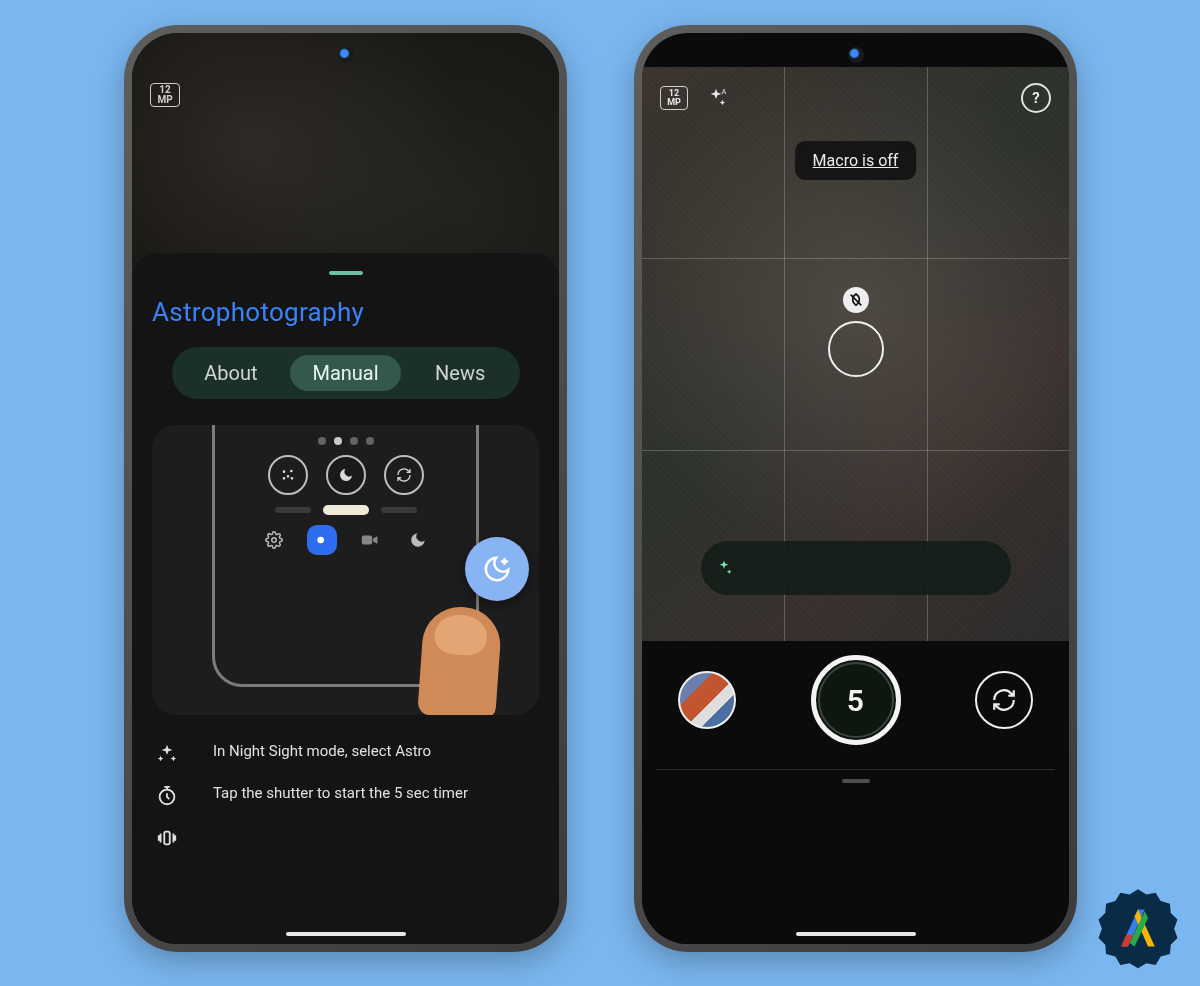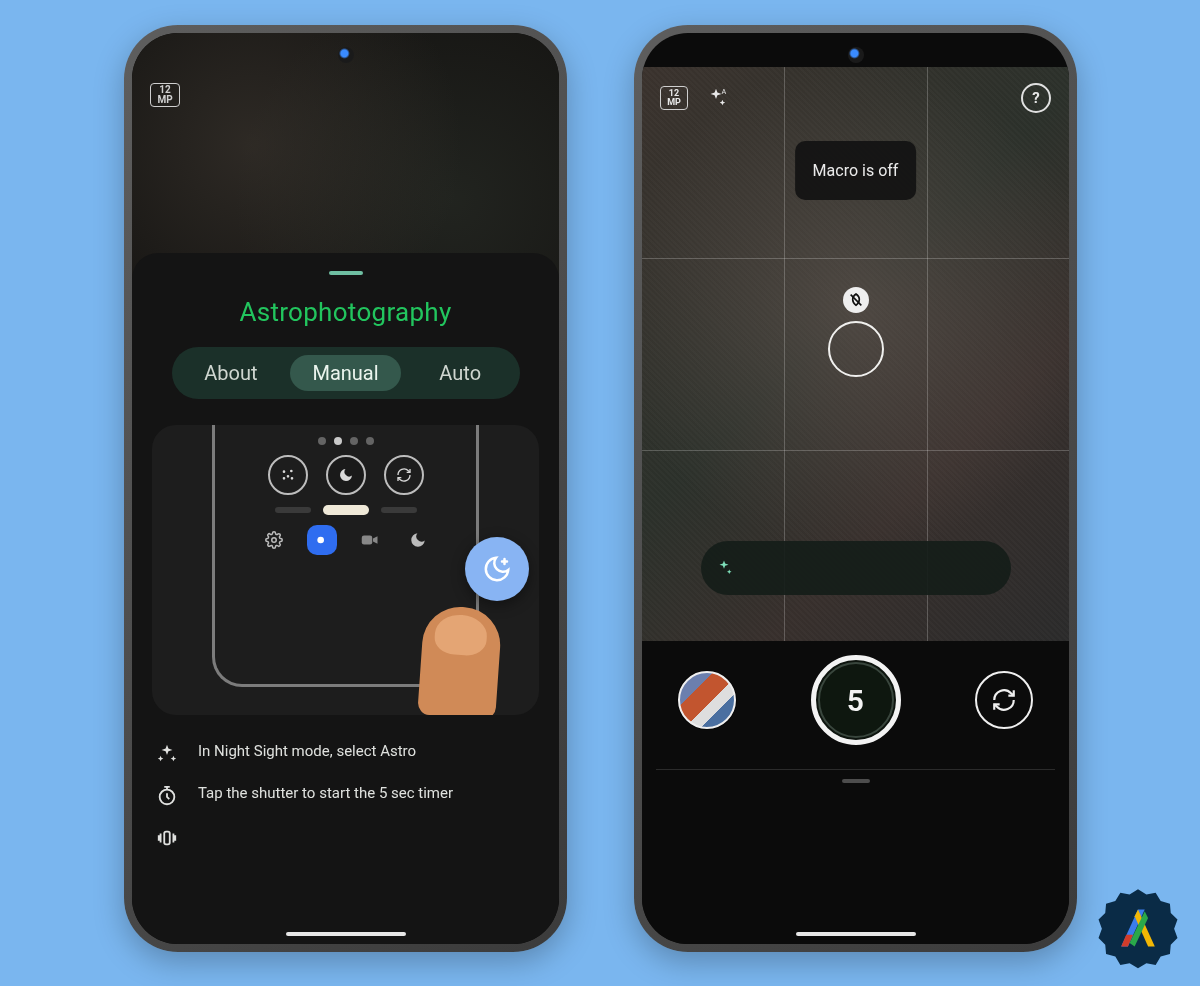--- a/index.html
+++ b/index.html
@@ -106,25 +106,24 @@
     border-top-right-radius: 26px;
     padding: 18px 20px 28px;
     box-sizing: border-box;
   }
   .sheet .handle {
     width: 34px; height: 4px; border-radius: 4px;
     background: #6fbfa2; margin: 0 auto 22px;
   }
   .sheet h1 {
     margin: 13px 0 20px 0;
-    text-align: center;
     font-weight: 400;
     font-size: 26px;
     letter-spacing: .3px;
-    color: #22c55e;
+    color: #3b82f6;
   }
   .segmented {
     display: flex; align-items: center; justify-content: center;
     gap: 4px;
     background: var(--pill-dark);
     border-radius: 999px;
     height: 44px;
     padding: 4px;
     width: 340px;
     margin: 0 auto 26px;
@@ -200,21 +199,21 @@
   }
   .finger::after {
     content: "";
     position: absolute; top: 8px; left: 12px;
     width: 52px; height: 40px;
     border-radius: 50% 50% 40% 40%;
     background: #e4a574;
   }
 
   .tips { display: flex; flex-direction: column; gap: 18px; padding: 0 4px 0 2px;}
-  .tip-row { display: flex; align-items: flex-start; gap: 18px;}
+  .tip-row { display: flex; align-items: flex-start; gap: 33px;}
   .tip-row .glyph {
     width: 26px; flex: 0 0 26px; display: flex; justify-content: center;
     color: #e0e1df; margin-top: 2px;
   }
   .tip-row .txt { font-size: 15px; color: #dfe1de; line-height: 1.35;}
 
   
   .right .viewfinder {
     position: absolute; left: 0; right: 0; top: 34px; height: 574px;
     background:
@@ -252,24 +251,25 @@
   .right .top-icons .ti.help {
     width: 26px; height: 26px; border: 2px solid #e0e0e0; border-radius: 50%;
     font-size: 15px; font-weight: 700; margin-right: 0;
   }
 
   .toast {
     position: absolute; top: 108px; left: 50%;
     transform: translateX(-50%);
     background: rgba(18,18,18,.92);
     color: #eaeaea;
-    padding: 20px 18px;
+    padding: 10px 18px;
     border-radius: 10px;
     font-size: 16px;
     z-index: 15;
+    text-decoration: underline;
   }
   .no-macro-badge {
     position: absolute; top: 254px; left: 50%;
     transform: translateX(-50%);
     width: 26px; height: 26px; border-radius: 50%;
     background: #eee; color: #111;
     display: flex; align-items: center; justify-content: center;
     font-size: 14px; font-weight: 700;
     z-index: 12;
   }
@@ -404,21 +404,21 @@
         <span>MP</span>
       </div>
 
       <div class="sheet">
         <div class="handle"></div>
         <h1>Astrophotography</h1>
 
         <div class="segmented">
           <div class="seg">About</div>
           <div class="seg active">Manual</div>
-          <div class="seg">Auto</div>
+          <div class="seg">News</div>
         </div>
 
         <div class="demo-card">
           <div class="demo-frame"></div>
           <div class="demo-inner">
             <div class="dots">
               <span></span>
                 <span class="on"></span>
                 <span></span>
                 <span></span>

